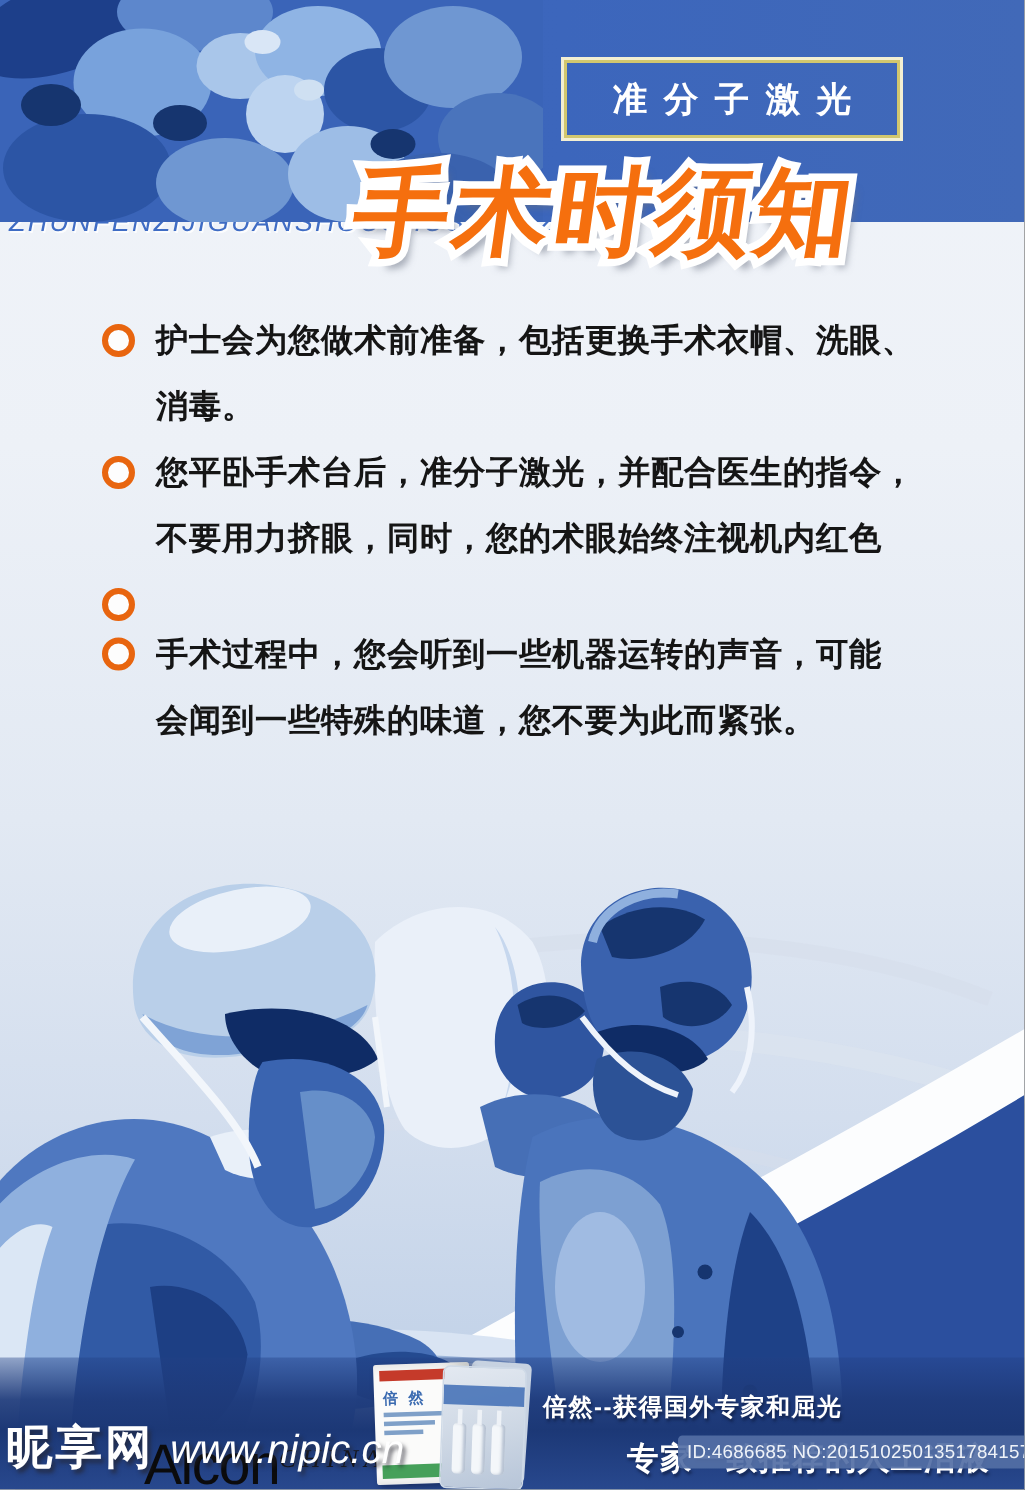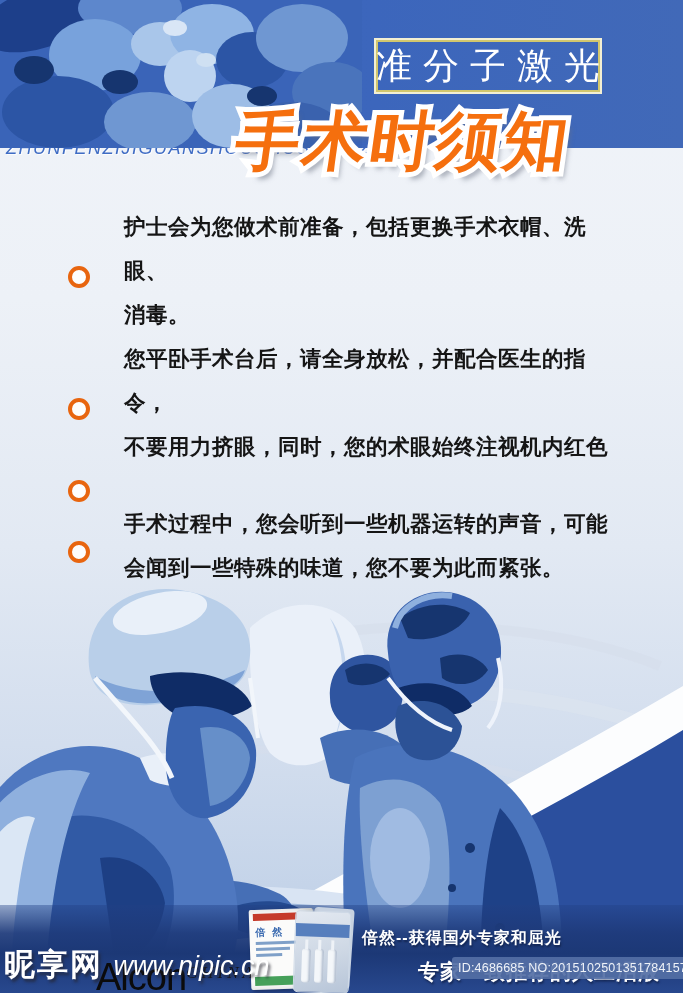--- a/index.html
+++ b/index.html
@@ -11,37 +11,37 @@
   
   .header-band{position:absolute;left:0;top:0;width:683px;height:148px;z-index:3;
     background:linear-gradient(90deg,#3a64b8 0%,#3c66bc 55%,#4169b8 100%);}
   .header-collage{position:absolute;left:0;top:0;width:362px;height:148px;}
   .badge-box{
     position:absolute;left:374px;top:38px;width:224px;height:52px;
     border:2px solid #f3efd2;box-shadow:inset 0 0 0 2px #d2c76e;
     display:flex;align-items:center;justify-content:center;
   }
   .badge-text{
-    font-family:"Liberation Serif",serif;color:#ffffff;font-size:36px;font-weight:normal;
+    font-family:"Liberation Serif",serif;color:#ffffff;font-size:23px;font-weight:bold;
     letter-spacing:11px;text-indent:11px;white-space:nowrap;
   }
   .pinyin{
     position:absolute;left:6px;top:138px;z-index:2;white-space:nowrap;
     font-style:italic;font-weight:normal;font-size:18px;letter-spacing:1.5px;
     color:#3f6cc4;text-shadow:1px 1px 0 rgba(255,255,255,0.8);
   }
   .title{position:absolute;left:236px;top:106px;z-index:4;transform:skewX(-8deg);
     font-size:64px;font-weight:bold;letter-spacing:3px;white-space:nowrap;line-height:1.1;}
   .title .stroke{position:absolute;left:0;top:0;color:#ffffff;
     -webkit-text-stroke:10px #ffffff;text-shadow:6px 7px 5px rgba(108,115,132,0.55);}
   .title .fill{position:relative;color:#f56f0e;}
   
   .notice-list{position:absolute;left:66px;top:205px;width:560px;z-index:3;
     list-style:none;margin:0;padding:0;}
-  .notice-item{display:flex;align-items:center;margin:0;gap:20px;}
+  .notice-item{display:flex;align-items:flex-start;margin:0;}
   .bullet{flex:0 0 auto;width:14px;height:14px;border:4px solid #e8650f;border-radius:50%;
     background:#fdfdfd;margin:11px 14px 0 2px;}
   .notice-text{font-size:21.5px;line-height:44px;color:#151515;font-weight:bold;
     letter-spacing:0.5px;white-space:pre-line;}
   
   .artwork{position:absolute;left:0;top:558px;width:683px;height:435px;z-index:1;}
   
   .bottom-band{position:absolute;left:0;top:905px;width:683px;height:88px;z-index:2;
     background:linear-gradient(180deg,rgba(34,64,133,0.40) 0%,rgba(30,58,122,0.92) 32%,
       rgba(28,56,118,1) 55%,rgba(40,72,142,1) 100%);}
@@ -125,21 +125,21 @@
   </div>
 
   <ul class="notice-list">
     <li class="notice-item">
       <span class="bullet"></span>
       <span class="notice-text">护士会为您做术前准备，包括更换手术衣帽、洗眼、
 消毒。</span>
     </li>
     <li class="notice-item">
       <span class="bullet"></span>
-      <span class="notice-text">您平卧手术台后，请全身放松，并配合医生的指令，
+      <span class="notice-text">您平卧手术台后，准分子激光，并配合医生的指令，
 不要用力挤眼，同时，您的术眼始终注视机内红色</span>
     </li>
     <li class="notice-item">
       <span class="bullet"></span>
     </li>
     <li class="notice-item">
       <span class="bullet"></span>
       <span class="notice-text">手术过程中，您会听到一些机器运转的声音，可能
 会闻到一些特殊的味道，您不要为此而紧张。</span>
     </li>

